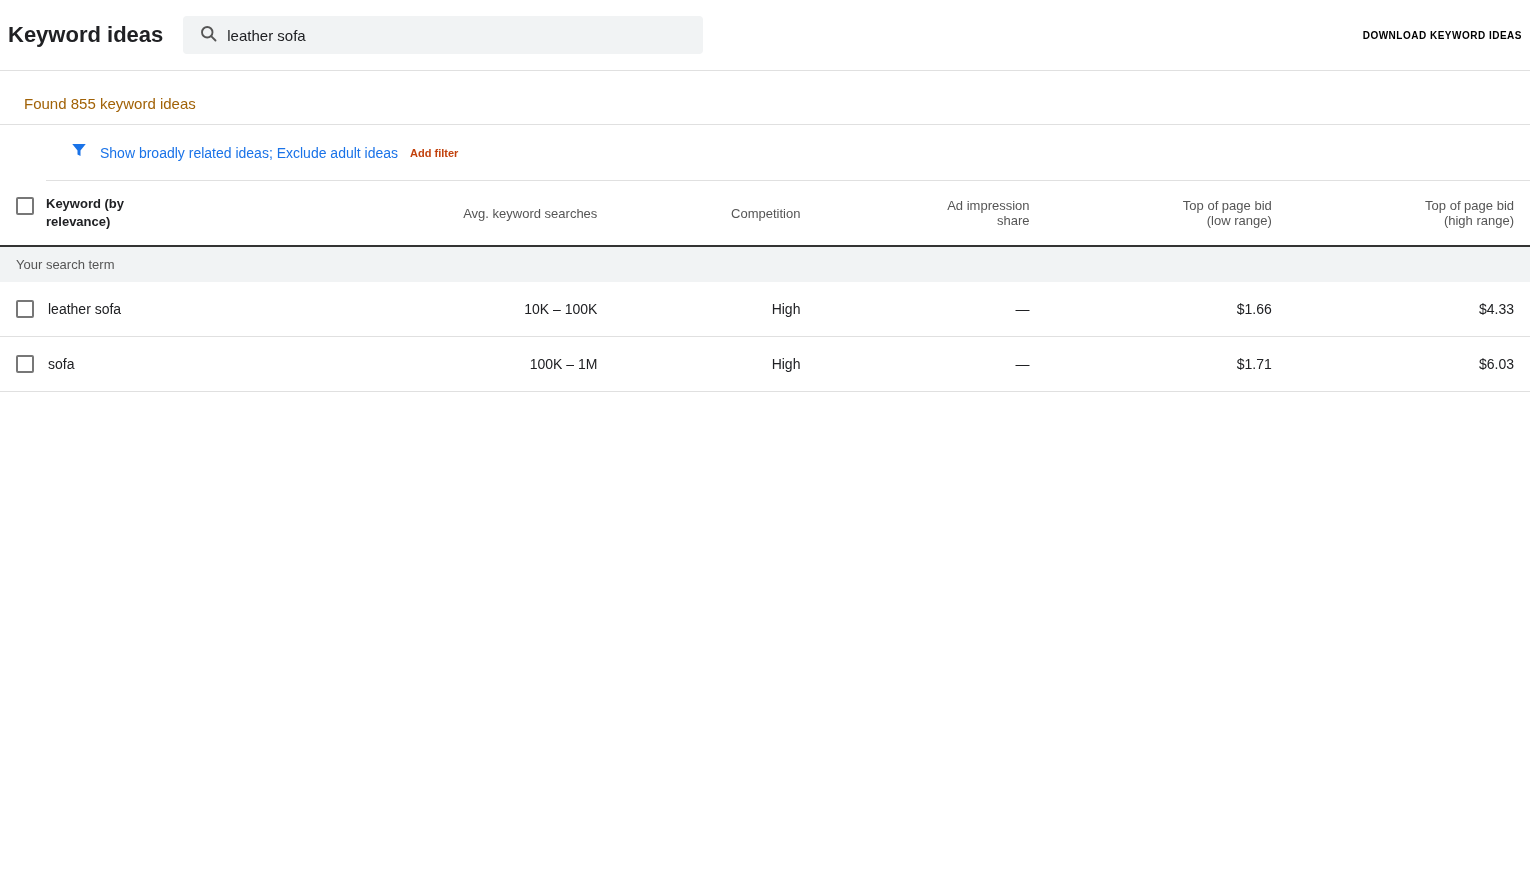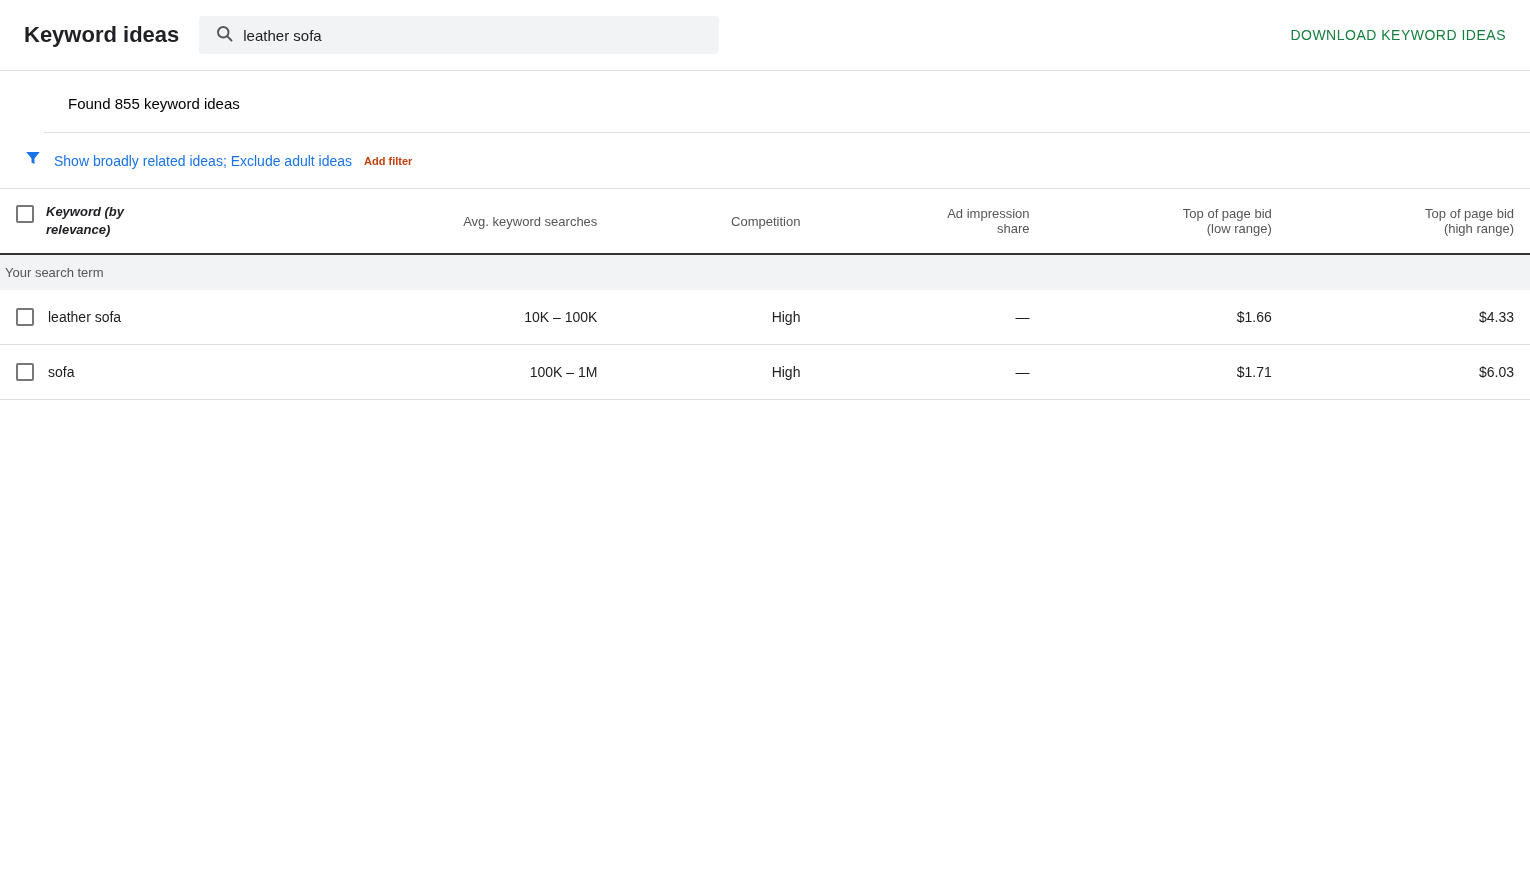--- a/index.html
+++ b/index.html
@@ -2,21 +2,21 @@
 <html><head>
   <meta charset="utf-8">
   <style>
     * { box-sizing: border-box; margin: 0; padding: 0; }
     body { font-family: Arial, sans-serif; font-size: 14px; color: #333; background: #fff; }
 
     
     .header {
       display: flex;
       align-items: center;
-      padding: 16px 24px;
+      padding: 16px 8px;
       border-bottom: 1px solid #e0e0e0;
       gap: 20px;
     }
     .header-title {
       font-size: 22px;
       font-weight: bold;
       color: #202124;
       white-space: nowrap;
     }
     .search-box {
@@ -36,44 +36,44 @@
     .search-input {
       background: transparent;
       border: none;
       outline: none;
       font-size: 15px;
       color: #202124;
       width: 100%;
     }
     .download-link {
       margin-left: auto;
-      color: #15803d;
-      font-size: 14px;
-      font-weight: normal;
+      color: #000000;
+      font-size: 10px;
+      font-weight: bold;
       text-decoration: none;
       white-space: nowrap;
       letter-spacing: 0.5px;
     }
 
     
     .found-count {
-      padding: 24px 24px 20px 24px;
+      padding: 24px 24px 12px 24px;
       font-size: 15px;
-      color: #000000;
-      border-bottom: 1px solid #e0e0e0;
-      margin-left: 44px;
+      color: #a16207;
+      border-bottom: 1px solid #e0e0e0;
     }
 
     
     .filter-bar {
       display: flex;
       align-items: center;
       padding: 16px 24px;
       gap: 12px;
       border-bottom: 1px solid #e0e0e0;
+      margin-left: 46px;
     }
     .filter-icon {
       color: #1a73e8;
       font-size: 18px;
     }
     .filter-links {
       color: #1a73e8;
       font-size: 14px;
       cursor: pointer;
     }
@@ -122,27 +122,26 @@
       border: 2px solid #777;
       border-radius: 2px;
       flex-shrink: 0;
       margin-top: 2px;
     }
     .th-keyword-text {
       font-weight: bold;
       color: #202124;
       font-size: 13px;
       line-height: 1.4;
-      font-style: italic;
     }
 
     
     .section-row td {
       background: #f1f3f4;
-      padding: 10px 5px;
+      padding: 10px 16px;
       font-size: 13px;
       color: #555;
       font-weight: normal;
     }
 
     
     tbody tr.data-row {
       border-bottom: 1px solid #e0e0e0;
     }
     tbody tr.data-row td {

